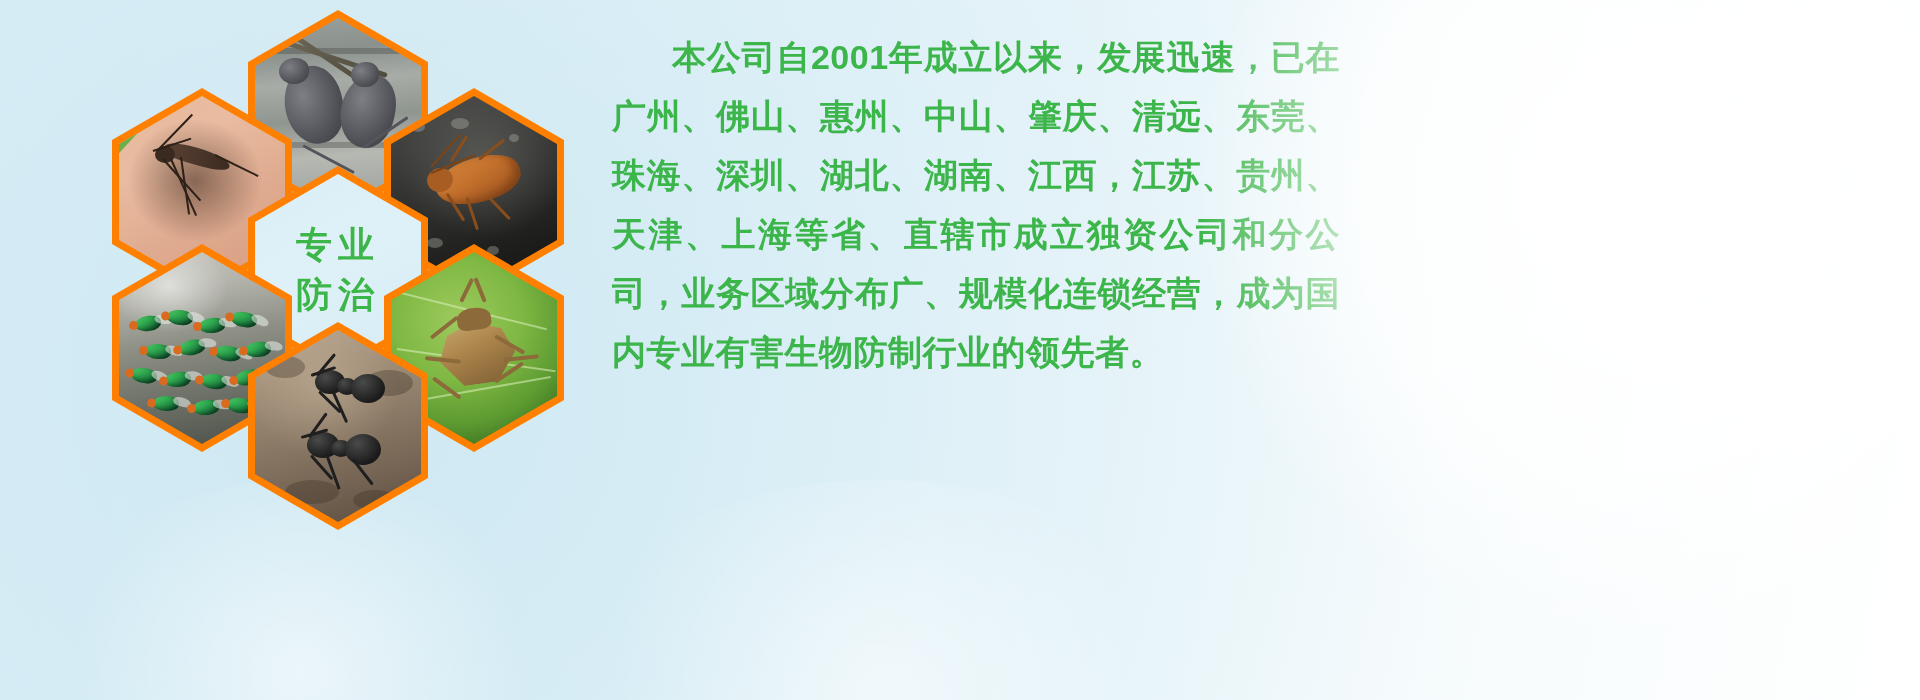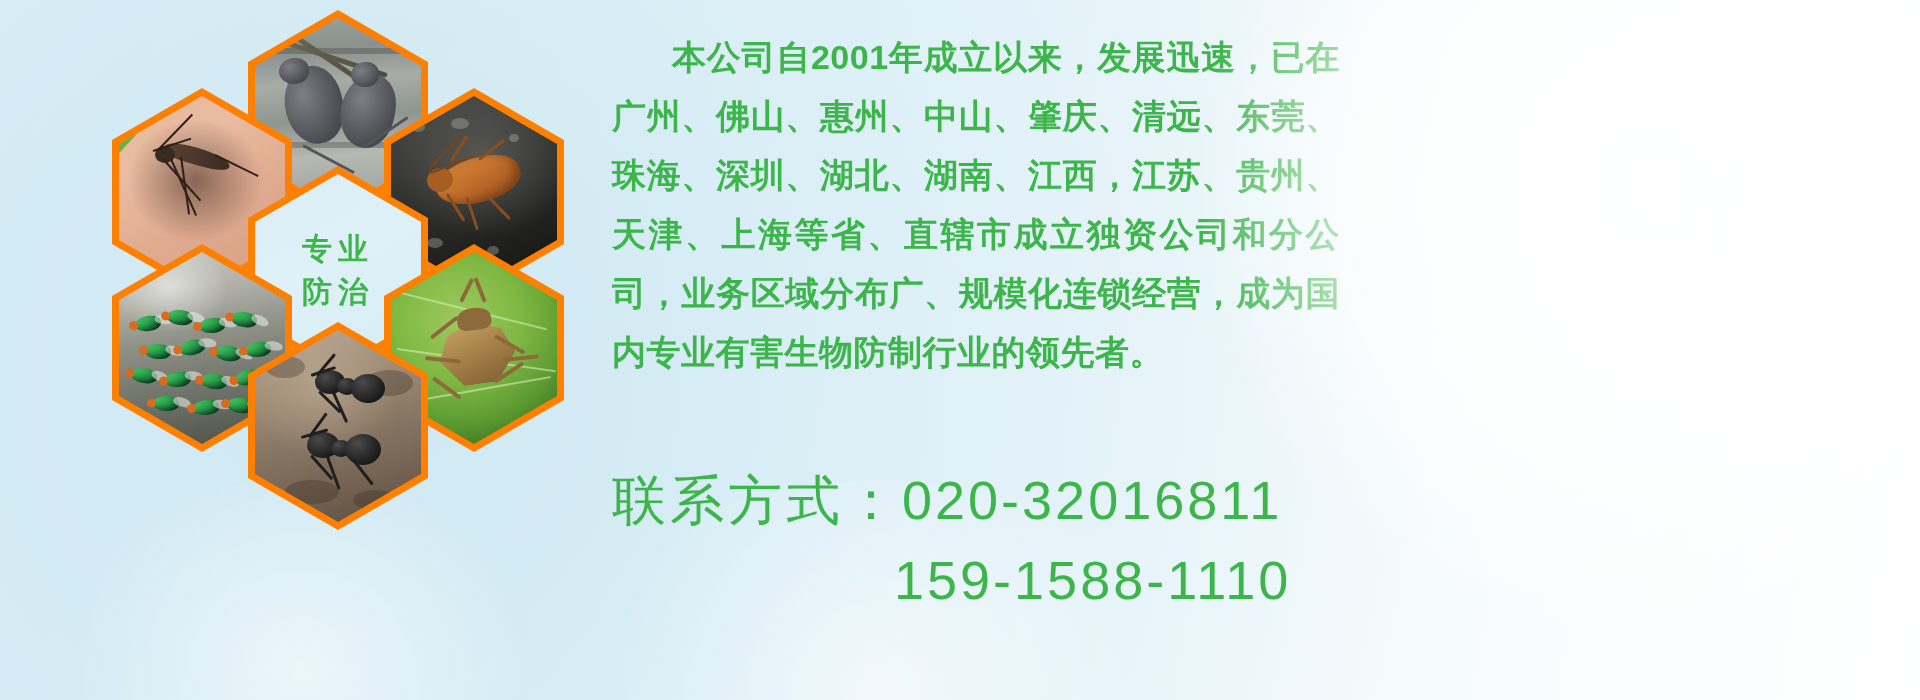--- a/index.html
+++ b/index.html
@@ -196,21 +196,21 @@
 
   
   .hex.h-center .inner{
     background:linear-gradient(150deg,#daeef7 0%,#dff1f8 45%,#d5ecf5 100%);
     flex-direction:column;
   }
   #logo-text{
     text-align:center; line-height:1.05;
     color:#3CB54A;
     font-weight:bold;
-    font-size:30px;
+    font-size:36px;
     letter-spacing:6px;
     text-shadow:0 0 1px rgba(255,255,255,0.9);
   }
   #logo-text .l2{ display:block; margin-top:12px; }
 
   
   #content{
     position:absolute; left:612px; top:28px; width:1250px;
   }
   #intro{
@@ -425,23 +425,15 @@
         </div>
       </div>
     </div>
 
   </div>
 
   <div id="content">
 
     <p id="intro">本公司自2001年成立以来，发展迅速，已在广州、佛山、惠州、中山、肇庆、清远、东莞、珠海、深圳、湖北、湖南、江西，江苏、贵州、天津、上海等省、直辖市成立独资公司和分公司，业务区域分布广、规模化连锁经营，成为国内专业有害生物防制行业的领先者。</p>
 
-    <div id="contact">
-      <div class="phone-line first">
-        <span class="phone-label">联系方式：</span><span>020-32016811</span>
-      </div>
-      <div class="phone-line second">
-        <span>159-1588-1110</span>
-      </div>
-    </div>
 
   </div>
 </div>
 
 </body></html>

